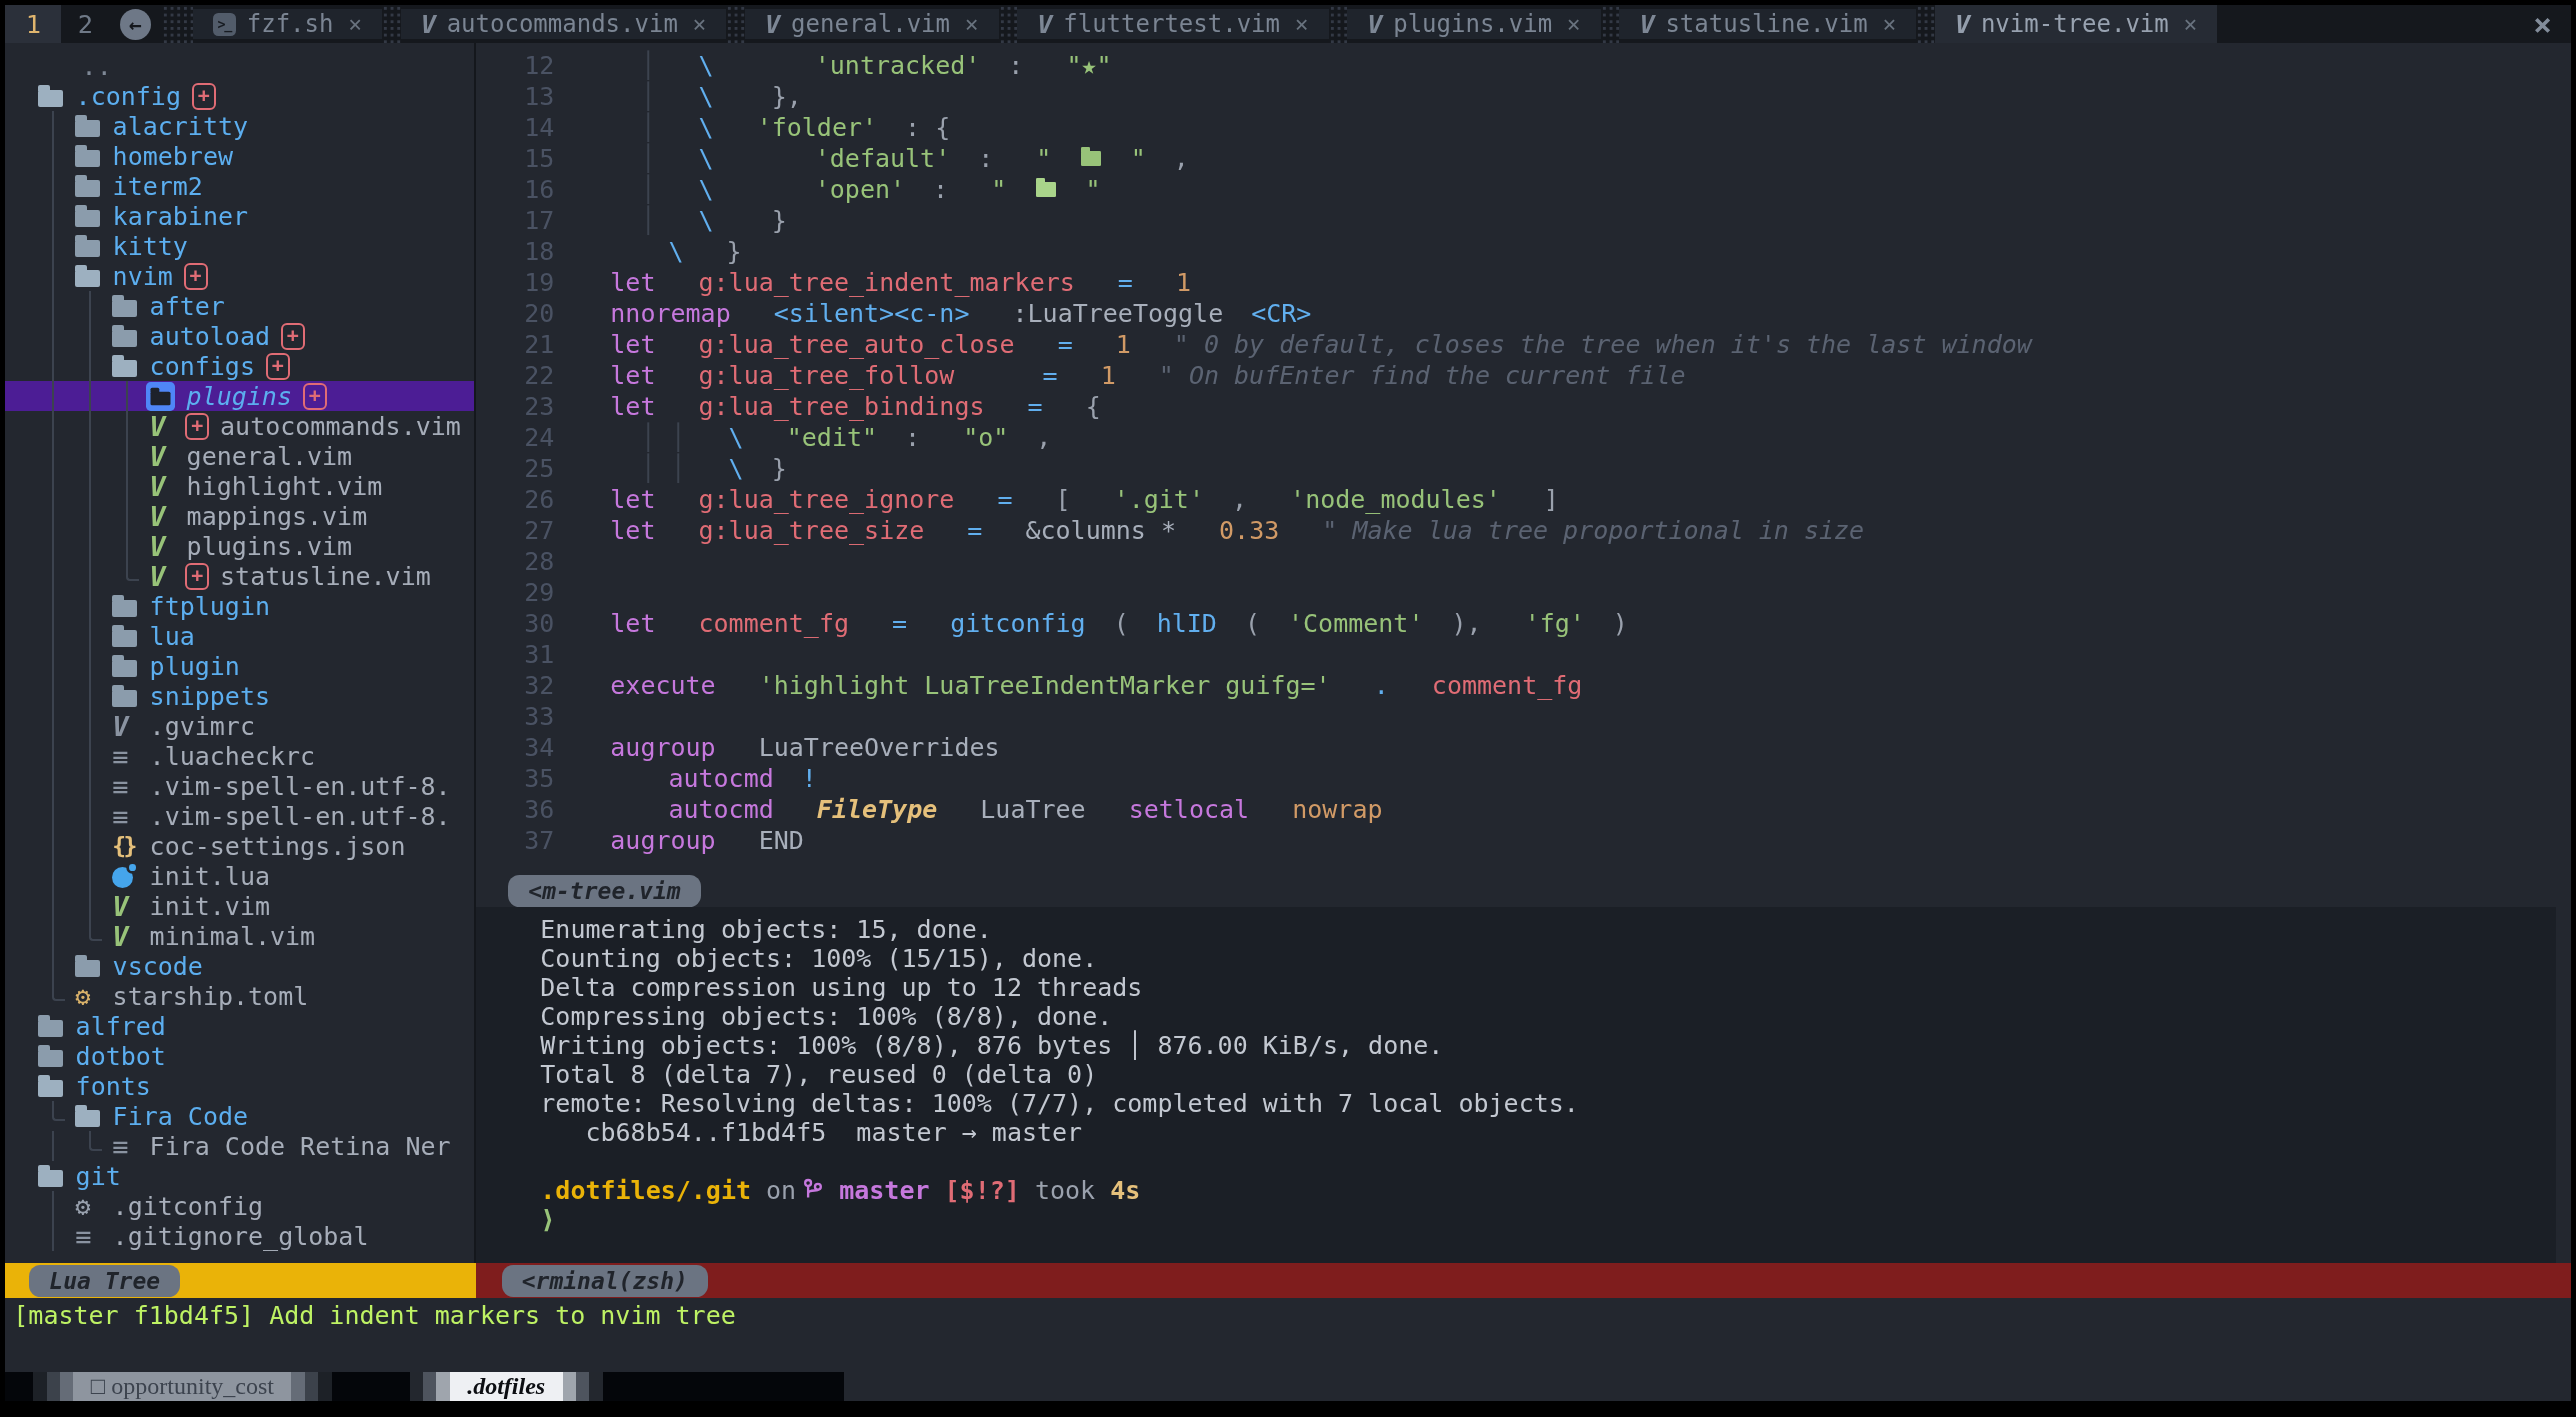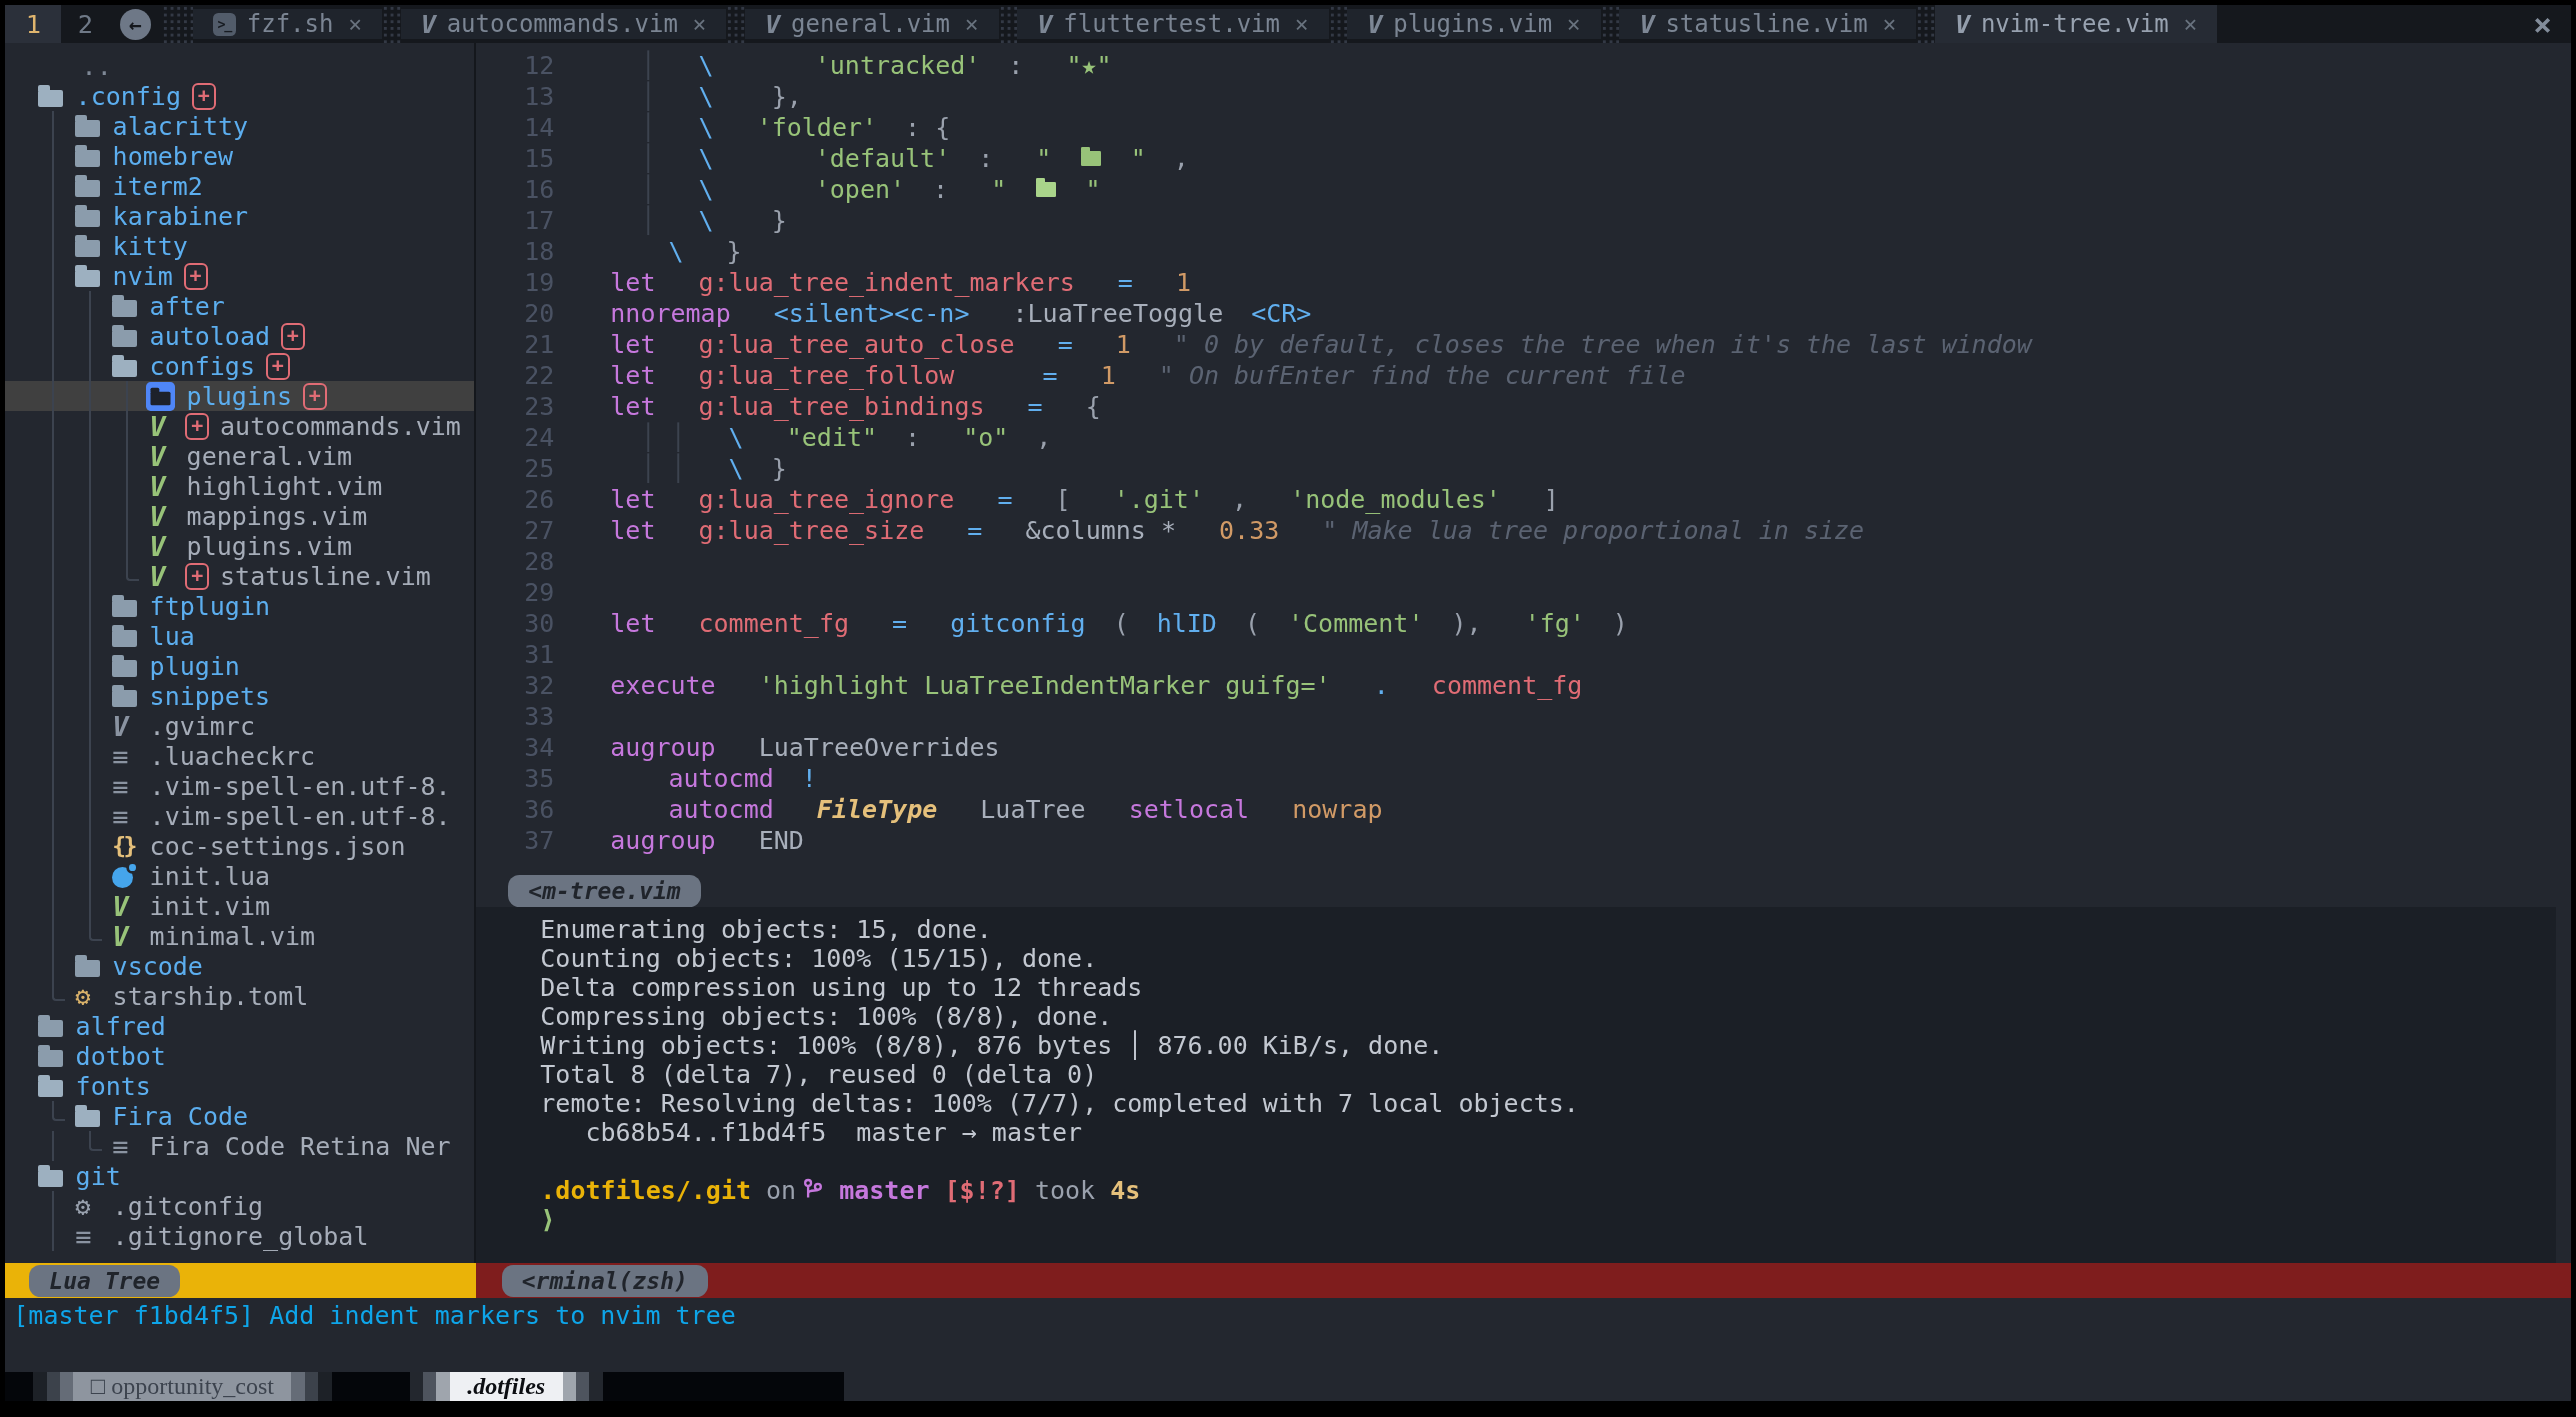--- a/index.html
+++ b/index.html
@@ -25,21 +25,21 @@
   .tab .tclose { color:#68727e; font-size:23px; margin-left:4px; }
   .term-ic { width:23.4px; height:23.4px; border-radius:5.3px; background:#525c6a; color:#171b21;
     font-size:13.4px; font-weight:bold; display:flex; align-items:center; justify-content:center; letter-spacing:-1.3px; }
   .bar-close { margin-left:auto; margin-right:18.7px; color:#828c9a; font-size:31px; font-weight:bold; }
 
   
   .main { flex:none; height:1220px; display:flex; }
   .tree { width:471px; flex:none; background:#23272f; padding-top:8px; overflow:hidden; border-right:2px solid #14171c; }
   .trow { display:flex; align-items:center; height:30px; padding-left:33px; font-size:25px; color:#a6adb9; white-space:nowrap; }
   .trow.updir { padding-left:75px; color:#7e8896; }
-  .trow.sel { background:#404040; }
+  .trow.sel { background:#4c1d95;font-style:italic; }
   .gc { width:37px; flex:none; position:relative; height:100%; }
   .gc.f::before { content:""; position:absolute; left:14px; top:0; bottom:0; border-left:2px solid #3c434f; }
   .gc.c::before { content:""; position:absolute; left:14px; top:0; height:17.4px; width:10.7px;
     border-left:2px solid #3c434f; border-bottom:2px solid #3c434f; border-bottom-left-radius:4px; }
   .icell { width:36px; flex:none; display:flex; align-items:center; }
   .tname { margin-left:1.3px; }
   .tname.folder { color:#5caeef; }
   .ic-folder { width:25px; height:17.4px; background:#8b9cac; border-radius:2px; position:relative; margin-top:4.7px; }
   .ic-folder::before { content:""; position:absolute; top:-5.3px; left:0; width:11.4px; height:6.7px; background:inherit; border-radius:2px 2px 0 0; }
   .ic-folder.open { background:#9db0c0; }
@@ -78,21 +78,21 @@
   .tline { height:29px; font-size:25px; color:#c3c8d1; white-space:pre; }
   .tk-cyb{color:#eab308;font-weight:bold} .tk-mgb{color:#c678dd;font-weight:bold}
   .tk-rdb{color:#e06c75;font-weight:bold} .tk-ylb{color:#e5c07b;font-weight:bold}
   .tk-gr{color:#9aa1ad} .tk-gnb{color:#98c379;font-weight:bold}
   .branch-svg { display:inline-block; vertical-align:-4px; margin:0 1.3px 0 6.7px; }
 
   
   .statusrow { height:35px; flex:none; display:flex; }
   .statusrow .cell-l { width:471px; flex:none; background:#eab308; display:flex; align-items:center; padding-left:24px; }
   .statusrow .cell-r { flex:1; background:#7f1d1d; display:flex; align-items:center; padding-left:25.4px; }
-  .msgline { height:35px; flex:none; background:#23272f; color:#0ea5e9; font-size:25px; padding:2.7px 0 0 8px; white-space:pre; }
+  .msgline { height:35px; flex:none; background:#23272f; color:#bef264; font-size:25px; padding:2.7px 0 0 8px; white-space:pre; }
   .filler { height:39px; flex:none; background:#23272f; }
   .tmuxbar { height:29px; flex:none; background:#23272f; position:relative; }
   .tmux-black { position:absolute; left:0; top:0; height:29px; width:839px; background:#04060a; display:flex; align-items:center; gap:78px; padding-left:28px;font-family:Liberation Serif, serif; }
   .twin { display:flex; height:29px; }
   .stripe { width:13.4px; height:29px; flex:none; }
   .twin .core { display:flex; align-items:center; padding:0 17.4px; font-size:24px; height:29px; white-space:pre; }
   .twin.inactive .core { background:#8e959f; color:#3c434e; }
   .twin.active .core { background:#eef0f3; color:#0c0e12; font-weight:bold; font-style:italic; }
   .bottomstrip { height:10.7px; flex:none; background:#000; }
 </style>

